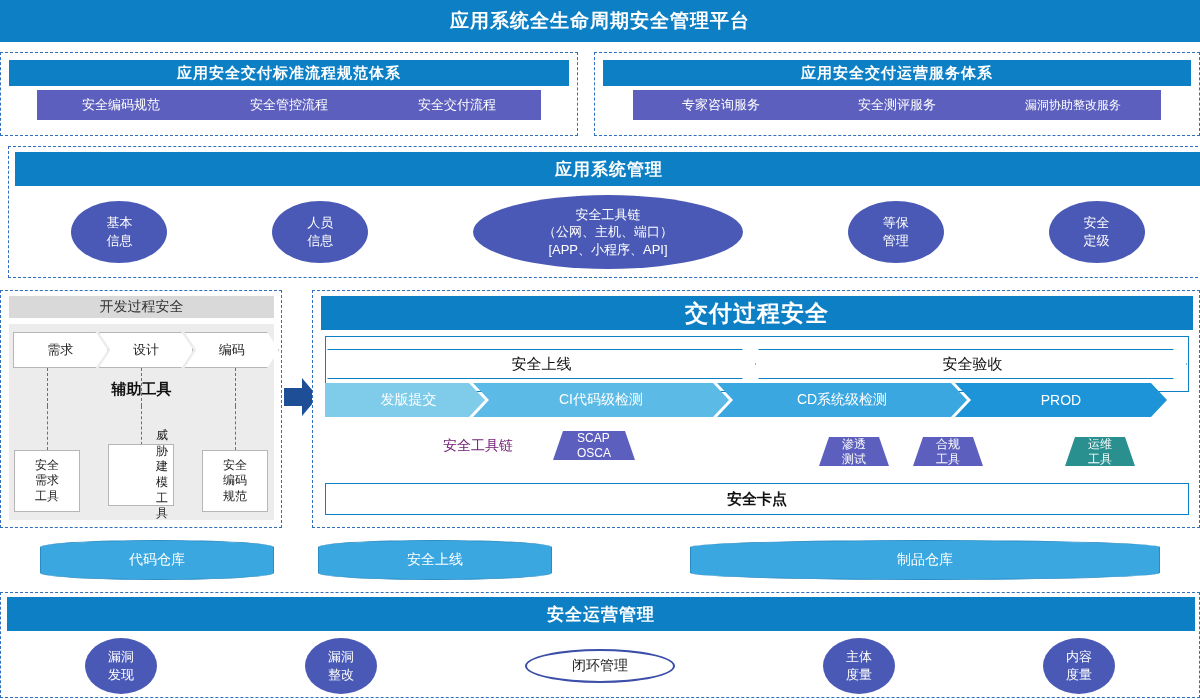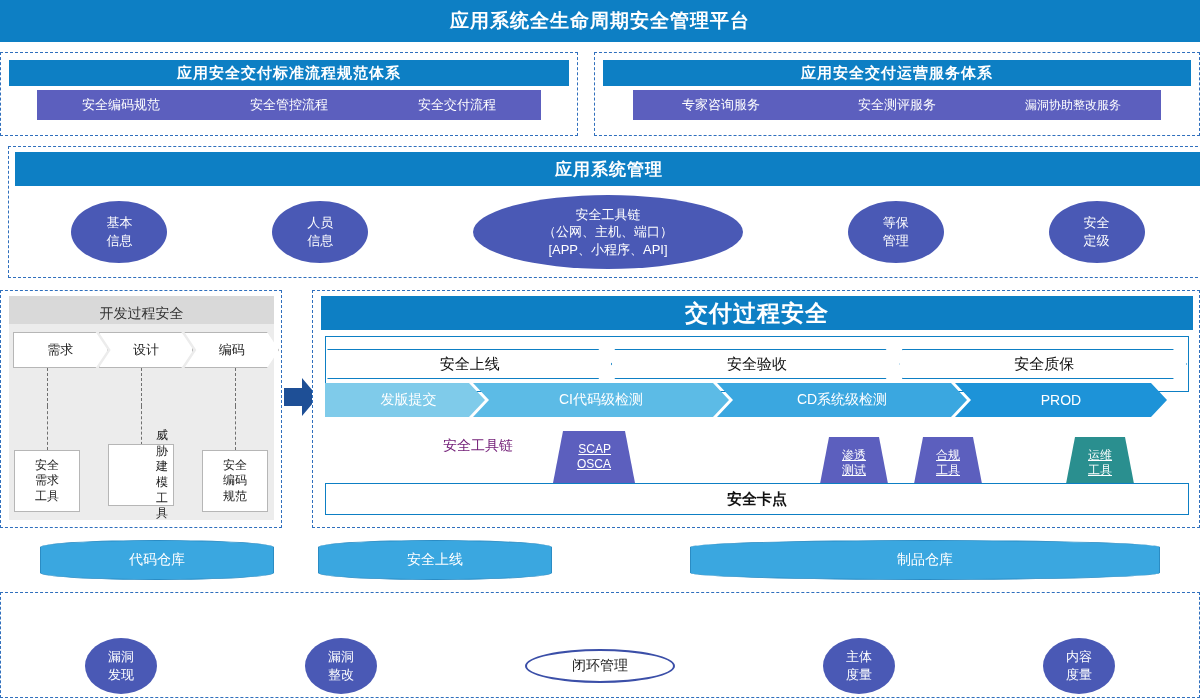--- a/index.html
+++ b/index.html
@@ -75,21 +75,21 @@
   #panel-app { left: 8px; top: 146px; width: 1200px; height: 132px; padding-left: 24px; }
   #app-bar { position: absolute; left: 6px; top: 5px; width: 1188px; height: 34px; font-size: 17px; }
   #app-ellipses { position: absolute; left: 10px; right: 10px; top: 48px; height: 74px;
                   display: flex; align-items: center; justify-content: space-around; }
   .ell-sm { width: 96px; height: 62px; }
   .ell-lg { width: 270px; height: 74px; }
 
   
   #panel-dev { left: 0; top: 290px; width: 282px; height: 238px; border:1px dashed #2f6fbd; }
   #dev-head {
-    position: absolute; left: 8px; top: 5px; width: 265px; height: 36px;
+    position: absolute; left: 8px; top: 5px; width: 265px; height: 22px;
     background: #d9d9d9; color: #333; font-size: 14px;
     display: flex; align-items: center; justify-content: center;
   }
   #dev-body {
     position: absolute; left: 8px; top: 33px; width: 265px; height: 196px;
     background: #ececec;
   }
   .chev-row { position: absolute; left: 4px; top: 8px; width: 257px; height: 36px; display: flex; }
   .chev {
     position: relative; height: 36px; background: #fff; border: 1px solid #b6b6b6;
@@ -130,25 +130,24 @@
     position: relative; height: 34px; color: #fff; font-size: 14px;
     display: flex; align-items: center; justify-content: center;
     margin-right: -12px;
     clip-path: polygon(0 0, calc(100% - 16px) 0, 100% 50%, calc(100% - 16px) 100%, 0 100%, 16px 50%);
   }
   .stage:first-child { clip-path: polygon(0 0, calc(100% - 16px) 0, 100% 50%, calc(100% - 16px) 100%, 0 100%); }
   #toolchain-label {
     position: absolute; left: 130px; top: 146px; font-size: 14px; color: #701a75;
   }
   .tool {
-    position: absolute; height: 52px; color: #fff; font-size: 12px;
-    display: flex; align-items: center; justify-content: center; text-align: right;
+    position: absolute; height: 29px; color: #fff; font-size: 12px;
+    display: flex; align-items: center; justify-content: center; text-align: left;
     line-height: 1.25; white-space: pre-line;
     clip-path: polygon(10px 0, calc(100% - 10px) 0, 100% 100%, 0 100%);
-    text-decoration: underline;
   }
   #gate {
     position: absolute; left: 12px; top: 192px; width: 864px; height: 32px;
     border: 1px solid #0d7fc4; background: #fff;
     display: flex; align-items: center; justify-content: center;
     font-size: 15px; color: #111; font-weight: bold;
   }
 
   
   #repos { position: absolute; left: 0; top: 540px; width: 1200px; height: 48px; }
@@ -211,20 +210,21 @@
   </div>
 
   <div id="panel-dev" class="dashed-box">
     <div id="dev-head">开发过程安全</div>
     <div id="dev-body">
       <div class="chev-row">
         <div class="chev">需求</div>
         <div class="chev">设计</div>
         <div class="chev">编码</div>
       </div>
+      <div id="dev-tools-label">辅助工具</div>
       <div class="dev-connect" style="left:38px; top:44px; height:38px;"></div>
       <div class="dev-connect" style="left:132px; top:44px; height:38px;"></div>
       <div class="dev-connect" style="left:226px; top:44px; height:38px;"></div>
       <div class="dev-connect" style="left:38px; top:82px; height:44px;"></div>
       <div class="dev-connect" style="left:132px; top:82px; height:44px;"></div>
       <div class="dev-connect" style="left:226px; top:82px; height:44px;"></div>
       <div class="dev-card" style="left:5px; top:126px;">安全
 需求
 工具</div>
       <div class="dev-card" style="left:99px; top:120px;padding-left:42px;">威胁
@@ -241,21 +241,20 @@
       <polygon points="0,10 18,10 18,0 34,19 18,38 18,28 0,28" fill="#1e4f96"></polygon>
     </svg>
   </div>
 
   <div id="panel-del" class="dashed-box">
     <div id="del-bar" class="bar">交付过程安全</div>
 
     <div id="del-inner">
       <div class="big-chev">安全上线</div>
       <div class="big-chev">安全验收</div>
-      <div class="big-chev">安全质保</div>
     </div>
 
     <div id="pipeline">
       <div class="stage" style="width:160px; background:#7fcbea;padding-left:7px;">发版提交</div>
       <div class="stage" style="width:256px; background:#5cbbe6;">CI代码级检测</div>
       <div class="stage" style="width:250px; background:#3aa7e0;">CD系统级检测</div>
       <div class="stage" style="width:212px; background:#1d93d8;">PROD</div>
     </div>
 
     <div id="toolchain-label">安全工具链</div>
@@ -272,20 +271,21 @@
     <div id="gate">安全卡点</div>
   </div>
 
   <div id="repos">
     <div id="repo-0" class="cyl">代码仓库</div>
     <div id="repo-1" class="cyl">安全上线</div>
     <div id="repo-2" class="cyl">制品仓库</div>
   </div>
 
   <div id="panel-run" class="dashed-box">
+    <div id="run-bar" class="bar">安全运营管理</div>
     <div id="run-ellipses">
       <div class="ellipse ell-run">漏洞
 发现</div>
       <div class="ellipse ell-run">漏洞
 整改</div>
       <div id="closed-loop">闭环管理</div>
       <div class="ellipse ell-run">主体
 度量</div>
       <div class="ellipse ell-run">内容
 度量</div>

